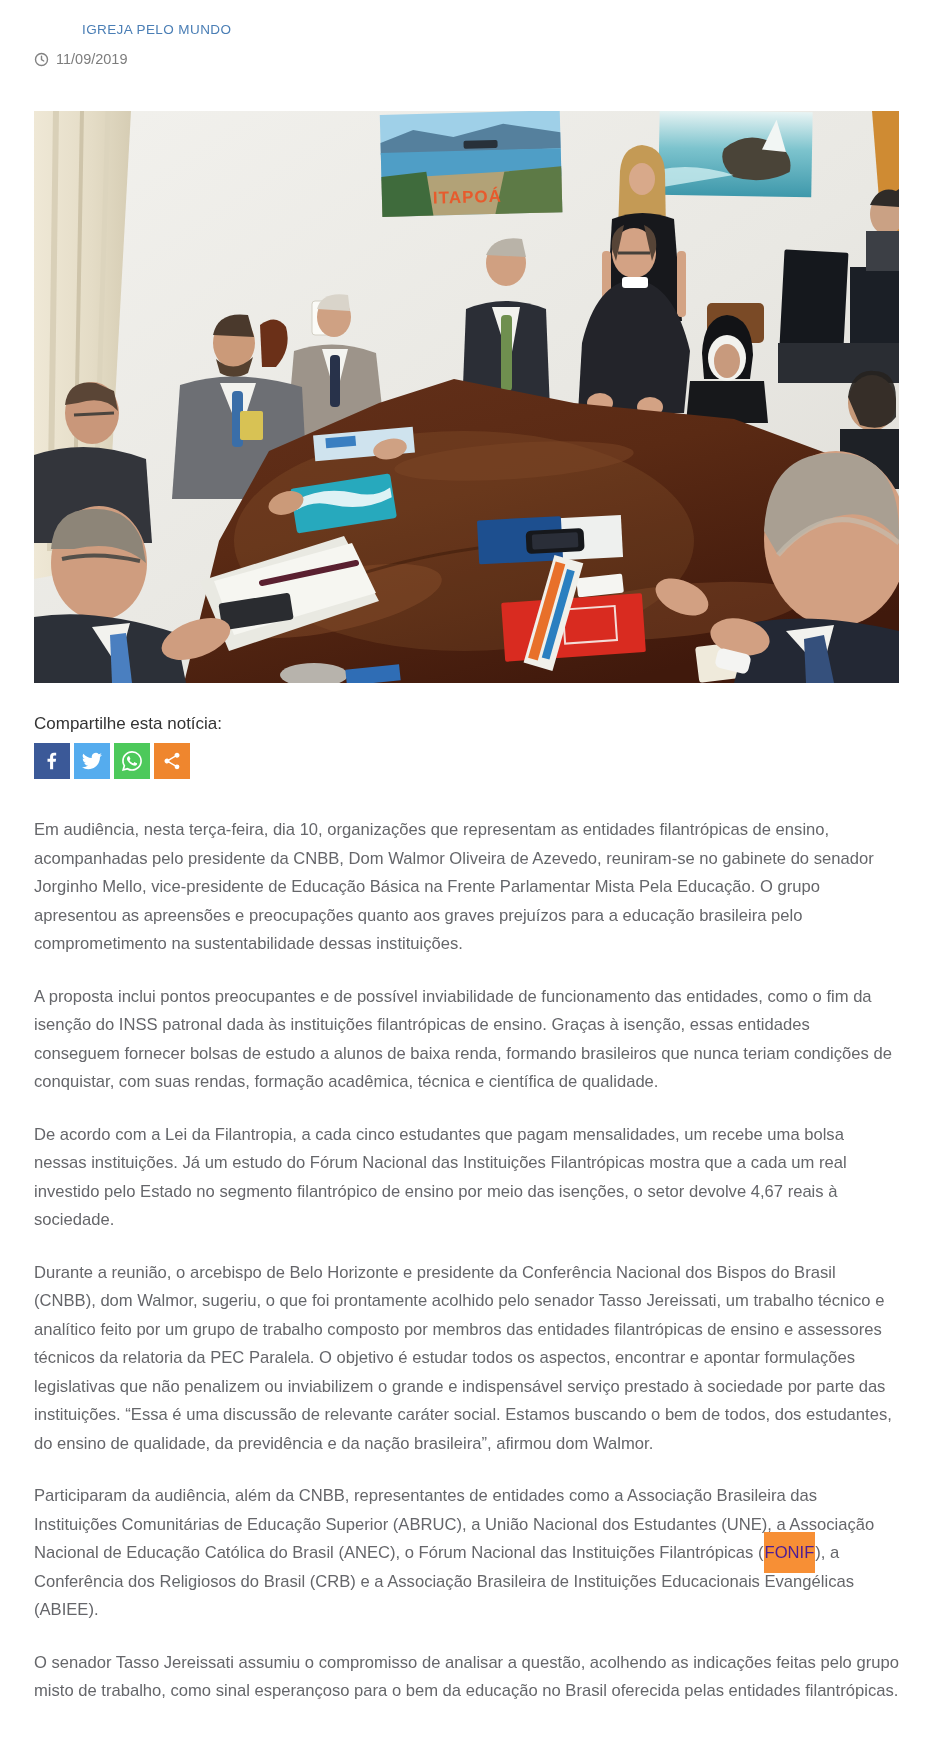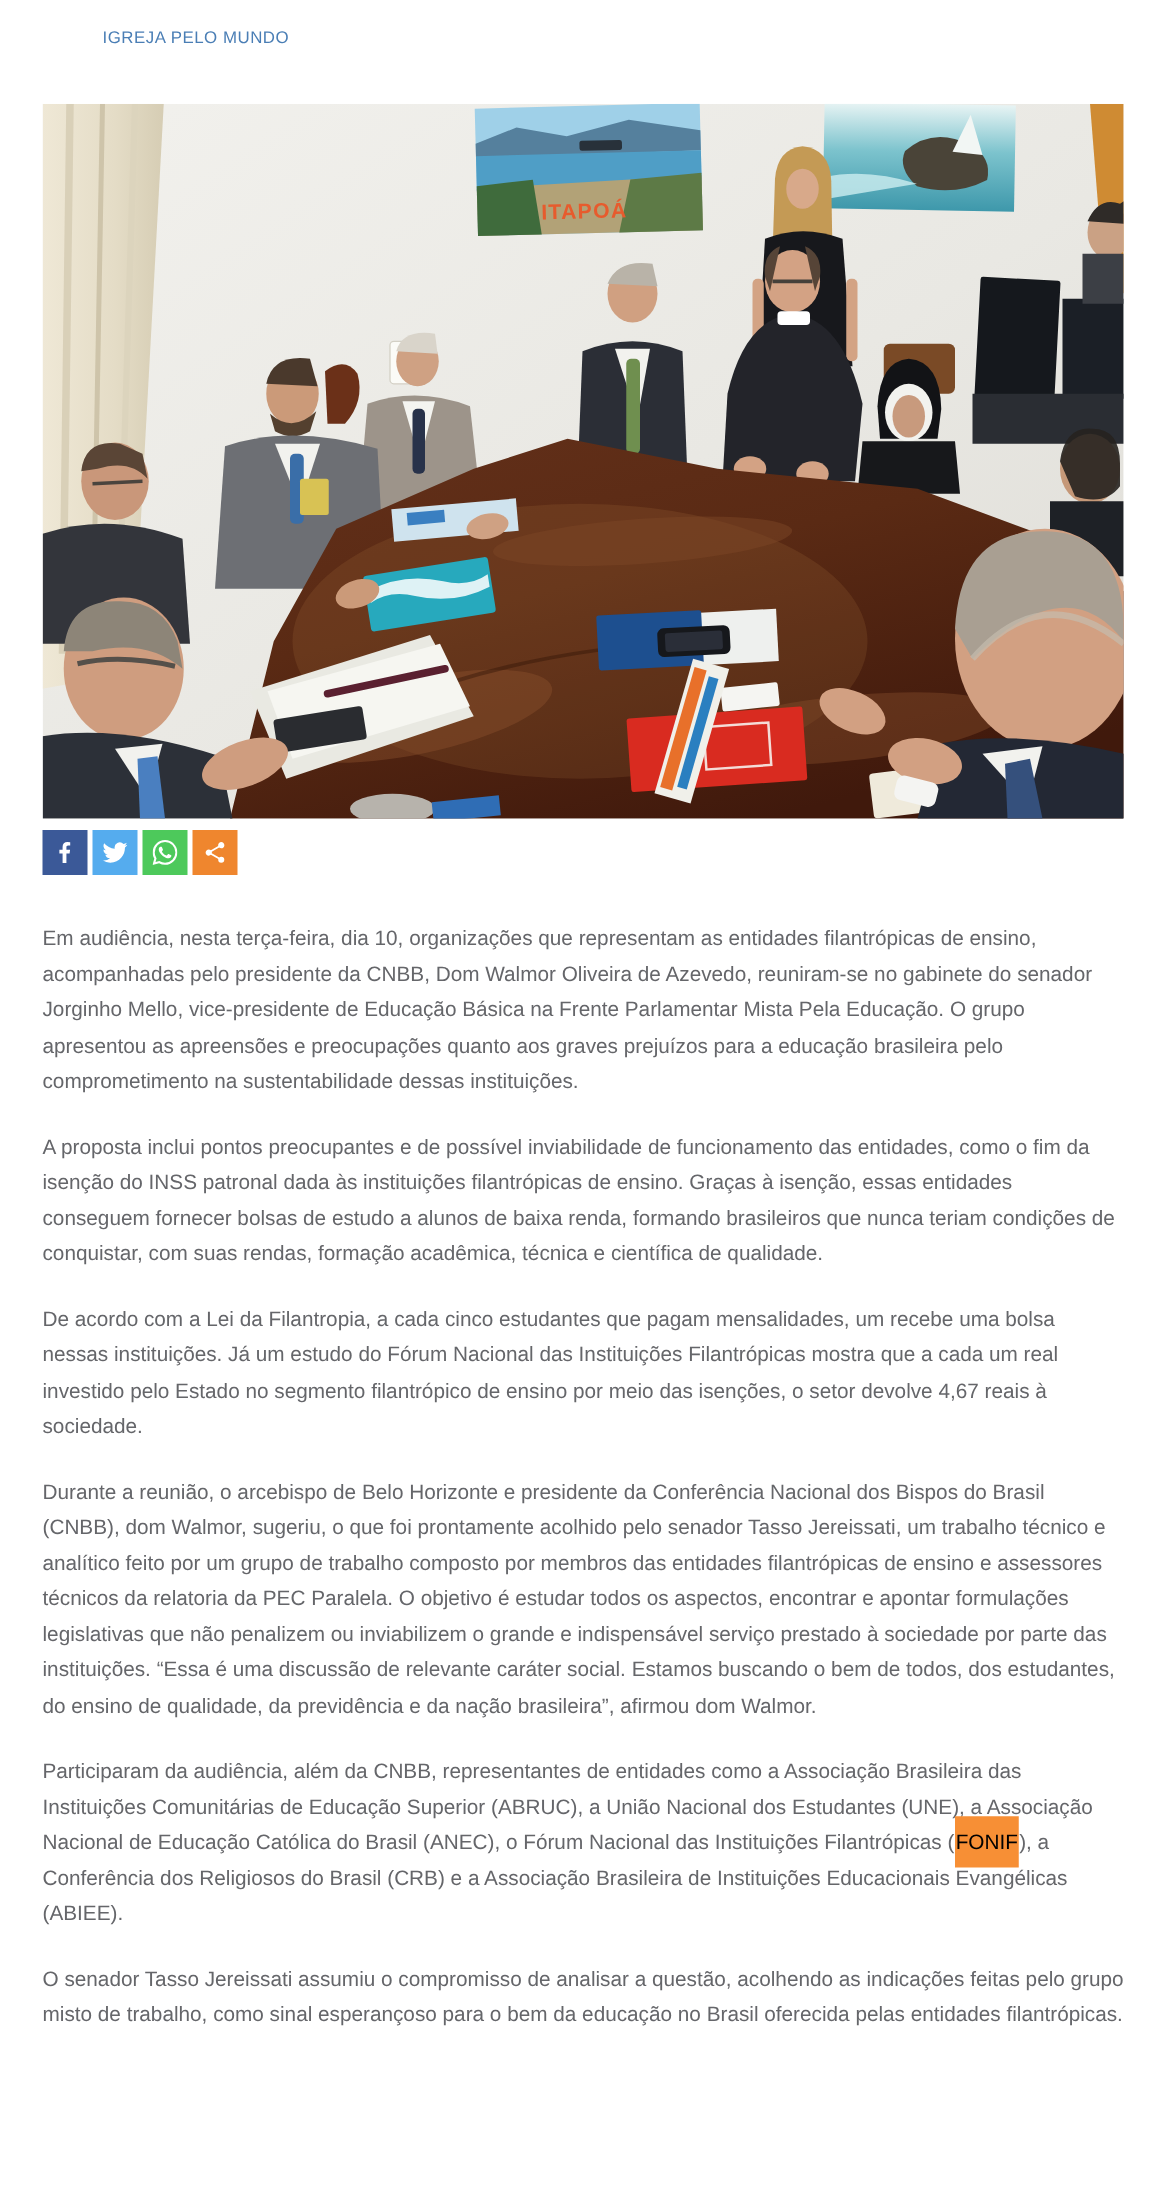--- a/index.html
+++ b/index.html
@@ -11,30 +11,37 @@
   .date-row{margin-top:13px;display:flex;align-items:center;gap:7px;color:#7d7d7d;font-size:14.5px;}
   .clock{width:15px;height:15px;display:block;}
   .photo-wrap{margin-top:44px;width:865px;height:572px;overflow:hidden;}
   .photo-wrap svg{display:block;}
   .share-heading{margin-top:31px;font-size:17px;color:#333333;}
   .share-buttons{margin-top:9px;display:flex;gap:4px;}
   .share-btn{width:36px;height:36px;border:none;padding:0;cursor:pointer;display:flex;align-items:center;justify-content:center;}
   .share-btn svg{width:20px;height:20px;fill:#ffffff;}
   .article{margin-top:37px;font-size:16.6px;line-height:28.5px;color:#65666a;}
   .article p{margin:0 0 24px 0;}
-  .hl{color:#000000;padding:11px 1px;text-align:center;}
+  .hl{color:#4c1d95;padding:11px 1px;text-align:center;}
 </style>
 </head>
 <body>
 
 <div class="container">
 
   <a href="#" class="category" style="color: rgb(74, 126, 181);">IGREJA PELO MUNDO</a>
 
 
+  <div class="date-row">
+    <svg class="clock" viewBox="0 0 16 16">
+      <circle cx="8" cy="8" r="6.4" fill="none" stroke="#828282" stroke-width="1.5"></circle>
+      <path d="M8 4.6V8.2l2.4 1.4" fill="none" stroke="#828282" stroke-width="1.5" stroke-linecap="round" stroke-linejoin="round"></path>
+    </svg>
+    <span>11/09/2019</span>
+  </div>
 
   
   <div class="photo-wrap">
     <svg width="865" height="572" viewBox="0 0 865 572">
       <defs>
         <linearGradient id="wallG" x1="0" y1="0" x2="1" y2="1">
           <stop offset="0" stop-color="#f2f1ed"></stop>
             <stop offset=".55" stop-color="#e9e8e3"></stop>
             <stop offset="1" stop-color="#dedcd6"></stop>
         </linearGradient>
@@ -227,20 +234,21 @@
         <rect x="682" y="540" width="34" height="20" rx="6" fill="#f4f4f2" transform="rotate(14 699 550)"></rect>
         <g transform="rotate(16 520 500)">
           <rect x="505" y="446" width="30" height="112" fill="#f0f0ea"></rect>
           <rect x="508" y="452" width="10" height="100" fill="#e8702a"></rect>
           <rect x="521" y="456" width="8" height="92" fill="#2a7fc0"></rect>
         </g>
       </g>
     </svg>
   </div>
 
+  <div class="share-heading">Compartilhe esta notícia:</div>
 
   <div class="share-buttons">
     <button class="share-btn" style="background-color: rgb(59, 89, 152);">
       <svg viewBox="0 0 24 24">
         <path d="M15.12 5.32H17V2.14A26.11 26.11 0 0 0 14.26 2c-2.72 0-4.58 1.66-4.58 4.7v2.62H6.61v3.56h3.07V22h3.68v-9.12h3.06l.46-3.56h-3.52V7.05c0-1.05.29-1.73 1.76-1.73z"></path>
       </svg>
     </button>
     <button class="share-btn" style="background-color: rgb(85, 172, 238);">
       <svg viewBox="0 0 24 24">
         <path d="M23.95 4.57c-.89.39-1.83.65-2.82.77a4.96 4.96 0 0 0 2.16-2.72c-.95.56-2 .96-3.13 1.18a4.92 4.92 0 0 0-8.38 4.48A13.94 13.94 0 0 1 1.64 3.16a4.92 4.92 0 0 0 1.52 6.57 4.9 4.9 0 0 1-2.23-.62v.06a4.92 4.92 0 0 0 3.95 4.83 4.9 4.9 0 0 1-2.21.08 4.93 4.93 0 0 0 4.6 3.42A9.87 9.87 0 0 1 0 19.54a13.9 13.9 0 0 0 7.55 2.21c9.06 0 14-7.5 14-14v-.63A10 10 0 0 0 24 4.59z"></path>

